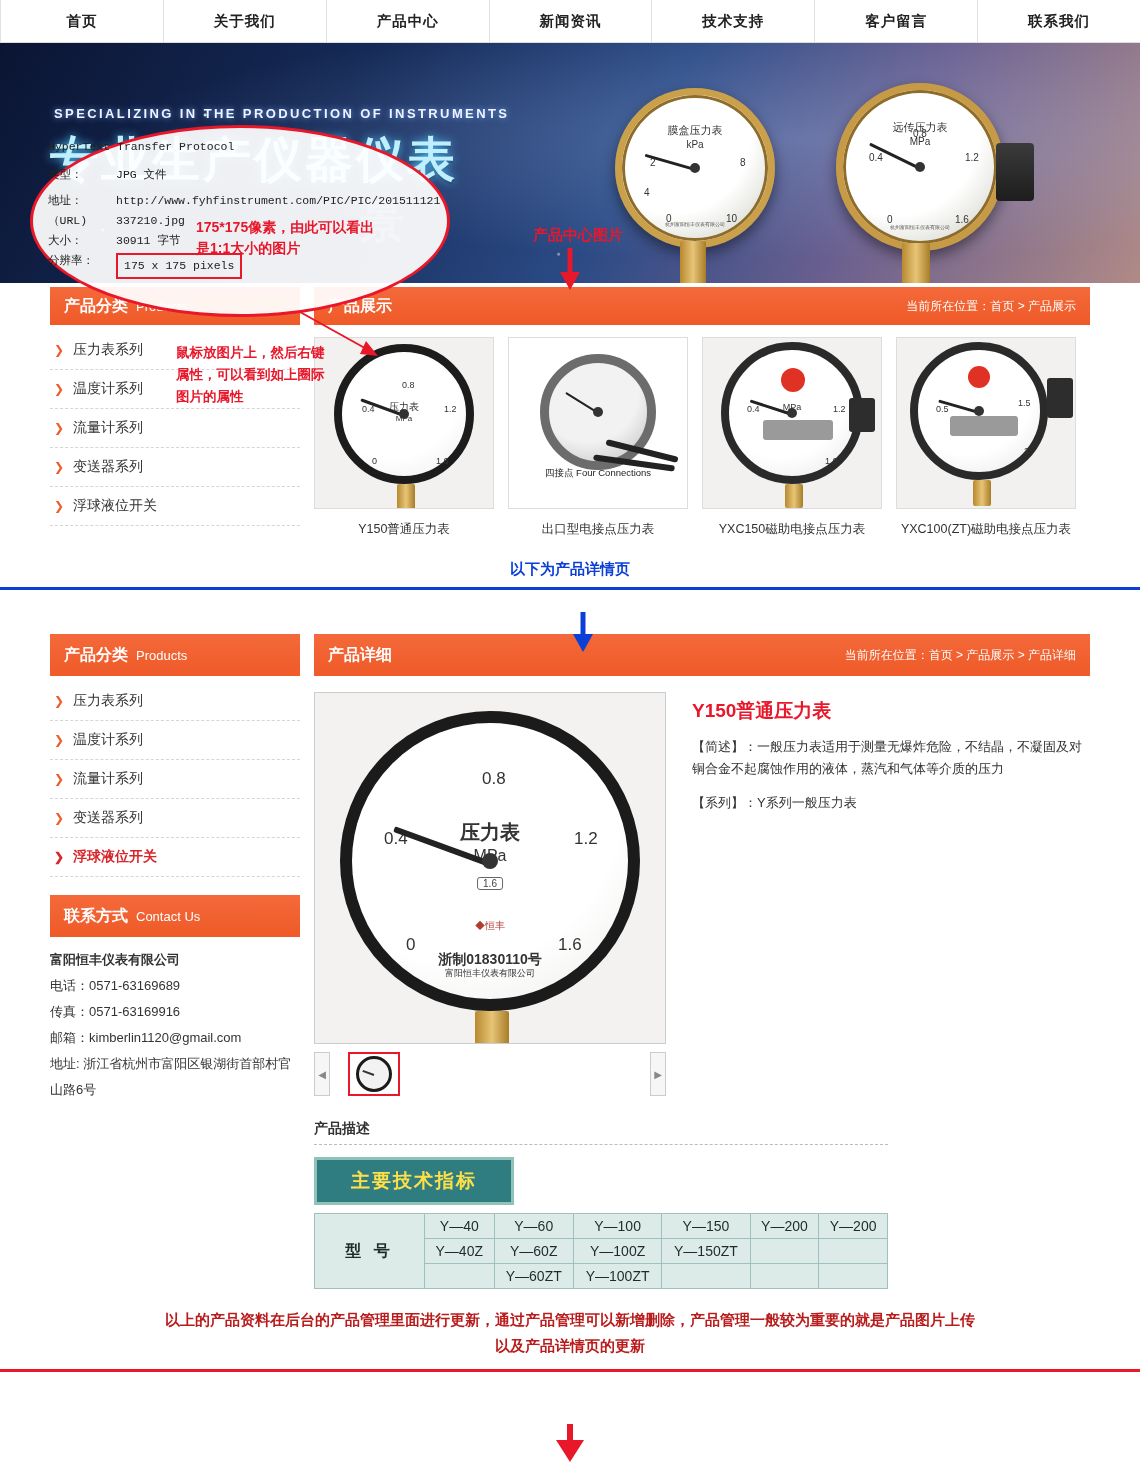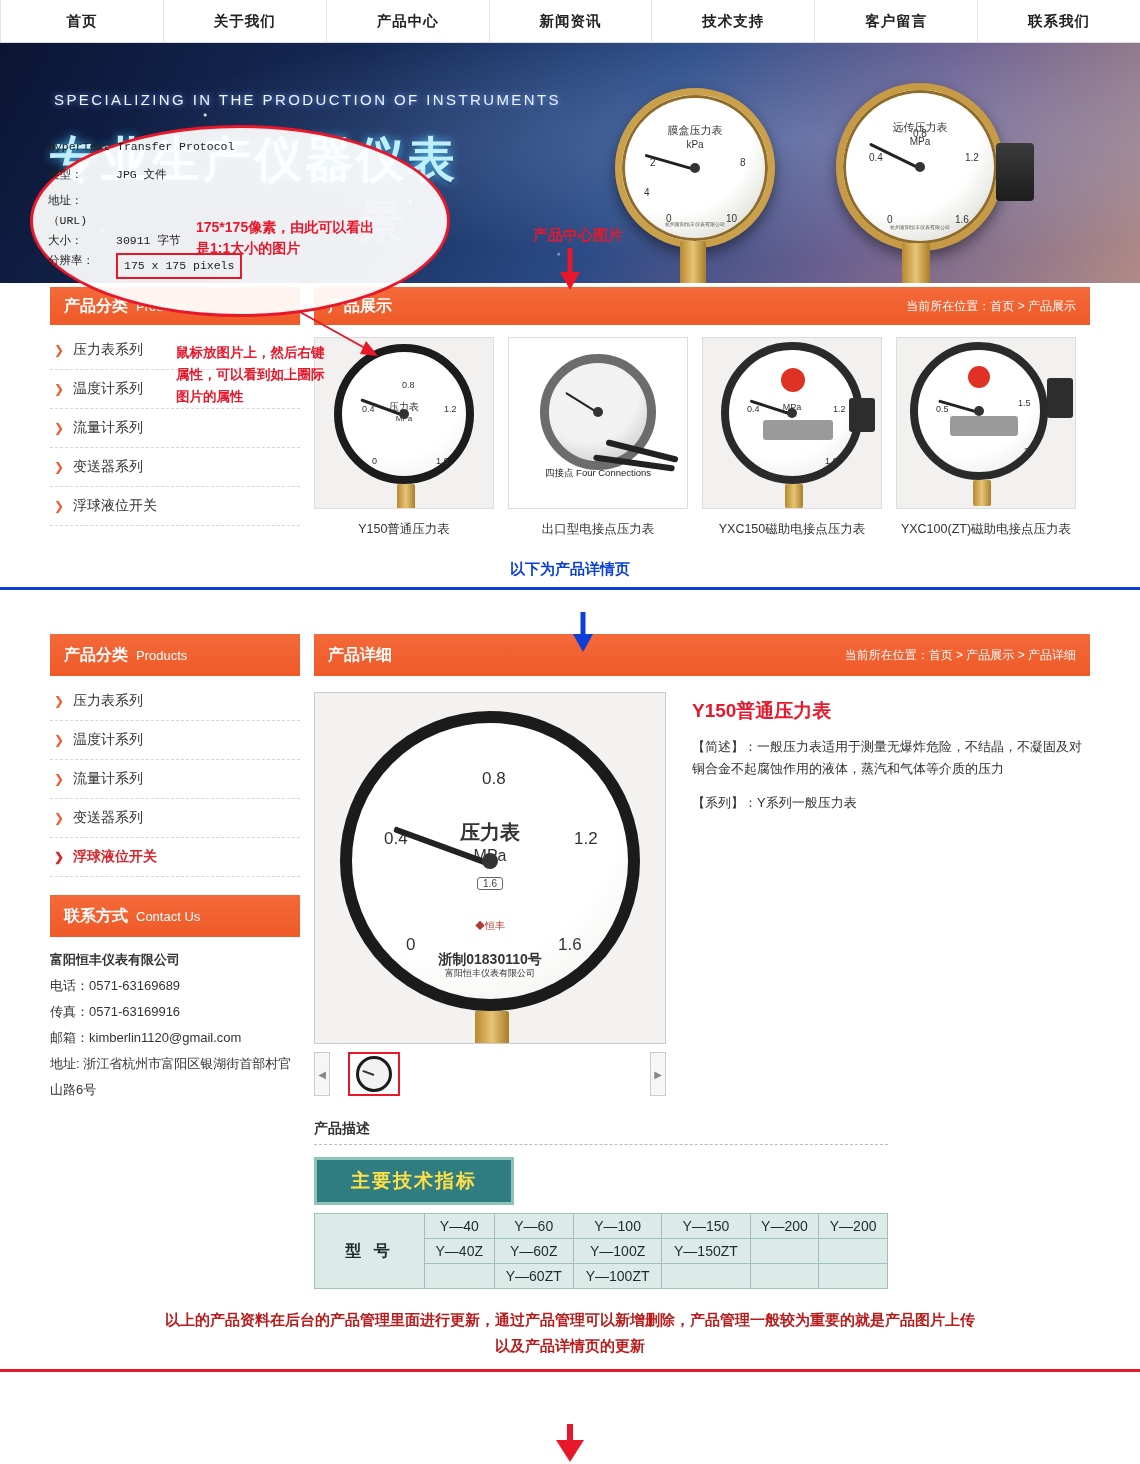--- a/index.html
+++ b/index.html
@@ -32,22 +32,22 @@
     background-image:
       radial-gradient(circle at 18% 30%, rgba(255,255,255,.85) 0 1px, transparent 2px),
       radial-gradient(circle at 36% 66%, rgba(255,255,255,.6) 0 1px, transparent 2px),
       radial-gradient(circle at 62% 20%, rgba(255,255,255,.5) 0 1px, transparent 2px),
       radial-gradient(circle at 80% 52%, rgba(255,255,255,.45) 0 1px, transparent 2px),
       radial-gradient(circle at 9% 78%, rgba(255,255,255,.5) 0 1px, transparent 2px),
       radial-gradient(circle at 49% 88%, rgba(255,255,255,.4) 0 1px, transparent 2px),
       radial-gradient(ellipse at 70% 40%, rgba(180,210,255,.25), transparent 60%);
   }
   .banner .eng {
-    position:absolute; left:54px; top:48px; color:#eef3ff;
-    font-size:15px; letter-spacing:2.4px; font-weight:normal;
+    position:absolute; left:54px; top:63px; color:#eef3ff;
+    font-size:13px; letter-spacing:2.4px; font-weight:bold;
     text-shadow:0 0 6px rgba(120,170,255,.9);
   }
   .banner .cn {
     position:absolute; left:50px; top:85px; font-size:48px; font-weight:bold;
     color:#bfefff; letter-spacing:3px;
     text-shadow:0 0 10px rgba(80,200,255,.95), 0 2px 2px rgba(0,0,0,.4);
   }
   .banner .cn2 {
     position:absolute; left:360px; top:150px; font-size:44px; font-weight:bold;
     color:rgba(210,235,255,.35);
@@ -232,20 +232,24 @@
   <div style="height:8px"></div>
   <div class="row">
     <div class="k">类型：</div>
     <div class="v">JPG 文件</div>
   </div>
   <div style="height:6px"></div>
   <div class="row">
     <div class="k">
       <div>地址：</div>
       <div>（URL)</div>
+    </div>
+    <div class="v">
+      <div>http://www.fyhfinstrument.com/PIC/PIC/201511121</div>
+      <div>337210.jpg</div>
     </div>
   </div>
   <div class="row">
     <div class="k">大小：</div>
     <div class="v">30911 字节</div>
   </div>
   <div class="row">
     <div class="k">分辨率：</div>
     <div class="v"><span class="boxed">175 x 175 pixels</span></div>
   </div>

